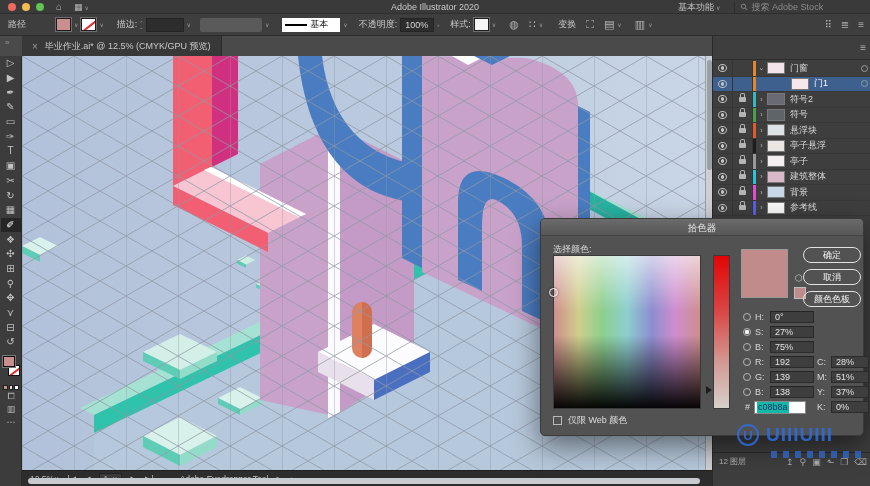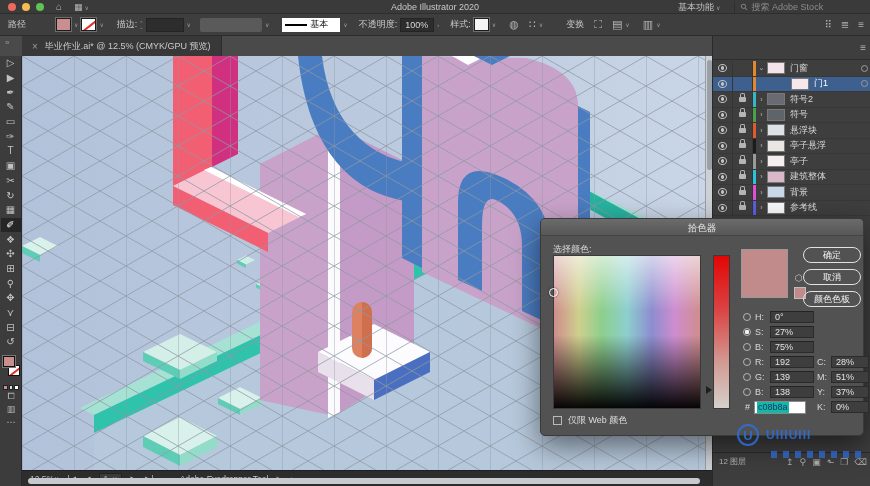--- a/index.html
+++ b/index.html
@@ -140,21 +140,21 @@
   .hexbox{width:52px;height:13px;background:#fff;border:1px solid #888;margin-left:4px;display:flex;align-items:center;padding-left:2px;}
   .hexsel{background:#14b8a6;color:#17336e;font-size:9px;line-height:11px;padding:0 1px;}
   .webonly{position:absolute;left:12px;top:195px;display:flex;align-items:center;}
   .wo-box{width:9px;height:9px;border:1px solid #b9b9b9;background:transparent;margin-right:6px;}
 
   
   .watermark{position:absolute;left:737px;top:424px;z-index:60;opacity:.85;}
   .wm-row{display:flex;align-items:center;gap:7px;}
   .wm-logo{width:22px;height:22px;border:2.5px solid #2e6fe0;border-radius:50%;color:#2e6fe0;
            font-weight:bold;font-size:13px;text-align:center;line-height:20px;}
-  .wm-text{color:#2e6fe0;font-size:12px;font-weight:bold;letter-spacing:1px;}
+  .wm-text{color:#2e6fe0;font-size:19px;font-weight:bold;letter-spacing:1px;}
   .wm-sub{margin:5px 0 0 34px;width:92px;height:7px;
           background:repeating-linear-gradient(to right,#2e6fe0 0 6px,transparent 6px 12px);opacity:.8;}
 </style>
 </head>
 <body>
 
 <div class="app">
 
   <div class="titlebar">
     <span class="tl red"></span>
@@ -195,21 +195,21 @@
       <span class="dd">∨</span>
     <span class="cb-lab" style="margin-left:8px;">不透明度:</span>
     <span class="darkbox" style="width:34px;margin-left:3px;">100%</span>
     <span class="dd">›</span>
     <span class="cb-lab">样式:</span>
     <span class="swatch" style="background:#f5f5f5;margin-left:3px;"></span>
       <span class="dd">∨</span>
     <span class="cb-ico">◍</span>
     <span class="cb-ico">∷</span>
       <span class="dd">∨</span>
-    <span class="cb-lab" style="margin-left:20px;">变换</span>
+    <span class="cb-lab" style="margin-left:12px;">变换</span>
     <span class="cb-ico">⛶</span>
     <span class="cb-ico">▤</span>
       <span class="dd">∨</span>
     <span class="cb-ico">▥</span>
       <span class="dd">∨</span>
     <span class="cb-right">
       <span>⠿</span>
       <span>≣</span>
       <span>≡</span>
     </span>

